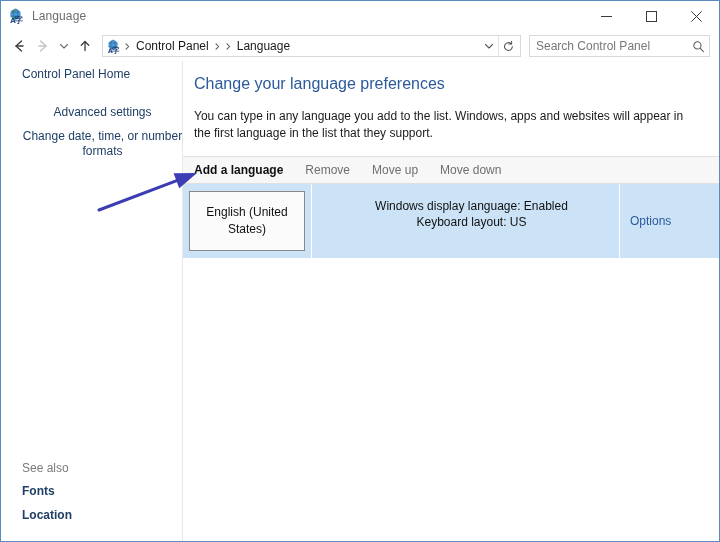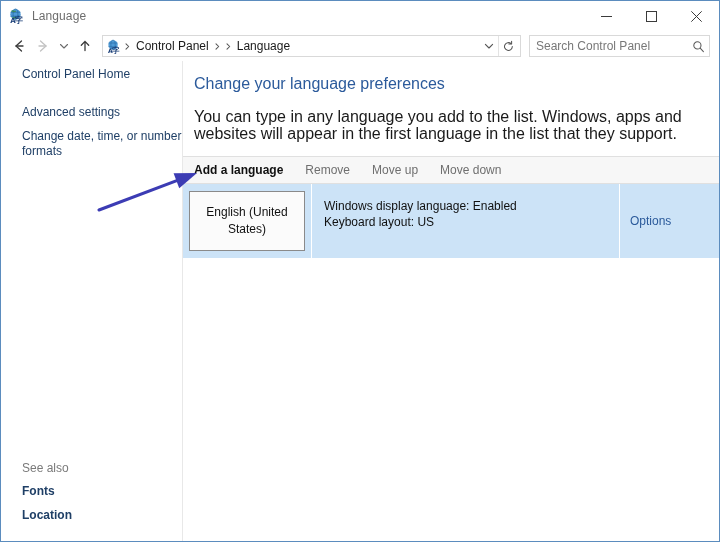--- a/index.html
+++ b/index.html
@@ -175,21 +175,21 @@
     background: #e8e8e8;
   }
   .side-link {
     font-size: 12px;
     color: #1f3f66;
     line-height: 15px;
     cursor: default;
     display: block;
   }
   .side-home { margin-top: 6px; }
-  .side-group { margin-top: 23px; }
+  .side-group { margin-top: 23px; text-align: center; }
   .side-group .side-link + .side-link { margin-top: 9px; }
   .side-bottom {
     position: absolute;
     left: 21px;
     bottom: 18px;
     width: 150px;
   }
   .side-heading {
     font-size: 12px;
     color: #7a7a7a;
@@ -203,21 +203,21 @@
     min-width: 0;
     background: #ffffff;
   }
   .page-title {
     font-size: 16px;
     color: #2b5a9b;
     margin: 14px 0 0 11px;
     font-weight: normal;
   }
   .page-desc {
-    font-size: 16px;
+    font-size: 12px;
     color: #1a1a1a;
     line-height: 17px;
     margin: 15px 22px 0 11px;
   }
 
   .toolbar {
     margin-top: 14px;
     height: 26px;
     border-top: 1px solid #e0e0e0;
     border-bottom: 1px solid #e0e0e0;
@@ -269,20 +269,21 @@
     color: #101010;
     line-height: 17px;
     padding: 8px 6px;
     cursor: default;
   }
   .lang-detail {
     flex: 1 1 auto;
     padding: 14px 0 0 12px;
     border-right: 1px solid #ffffff;
     min-width: 0;
+    text-align: center;
   }
   .lang-detail div {
     font-size: 12px;
     color: #101010;
     line-height: 16px;
     white-space: nowrap;
   }
   .lang-options {
     width: 99px;
     flex: 0 0 auto;

